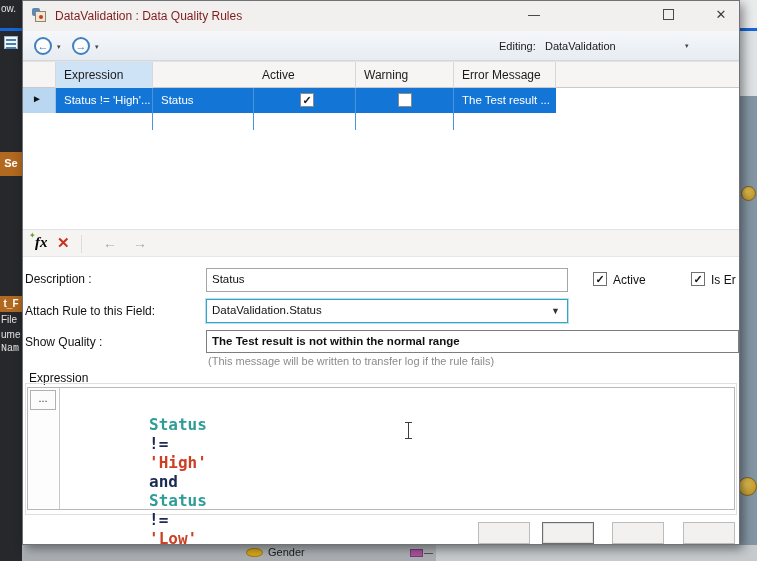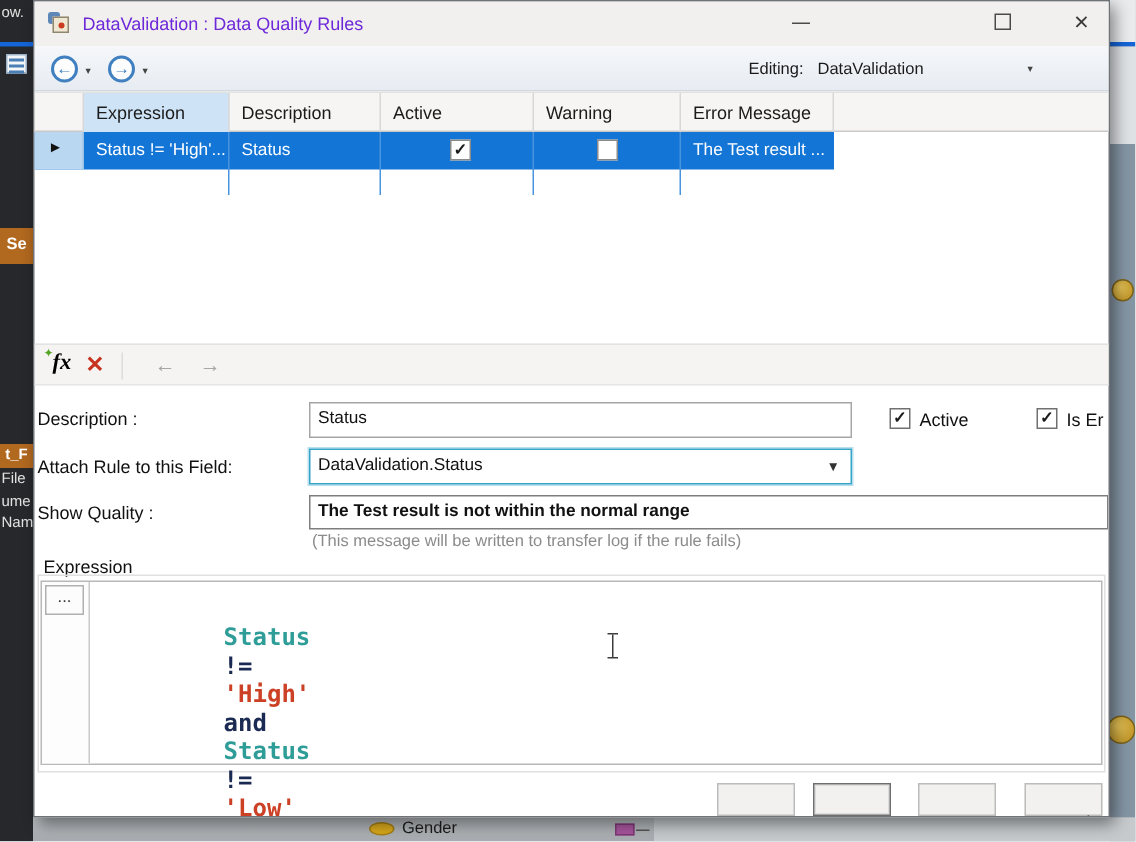--- a/index.html
+++ b/index.html
@@ -28,21 +28,21 @@
   .magenta i { position:absolute; left:13px; top:3px; width:9px; height:1px; background:#555; display:block; }
 
   
   #dialog { left:22px; top:0; width:718px; height:545px; background:#fff; border:1px solid #6f7377;
             box-shadow:3px 4px 10px rgba(0,0,0,.45); overflow:hidden; }
   .titlebar { left:0; top:0; width:718px; height:30px; background:#f1f0ee; }
   .app-icon { left:9px; top:7px; width:15px; height:15px; }
   .app-icon .corner { position:absolute; left:0; top:0; width:8px; height:8px; background:#5d87b8; border-radius:2px; }
   .app-icon .sheet { position:absolute; left:3px; top:3px; width:11px; height:11px; background:#efe7d2; border:1px solid #8f8670; }
   .app-icon .dot { position:absolute; left:7px; top:7px; width:4px; height:4px; background:#cc3a1f; border-radius:50%; }
-  .title-text { left:32px; top:8px; font-size:12px; color:#6d28d9; white-space:nowrap; }
+  .title-text { left:32px; top:8px; font-size:12px; color:#7f1d1d; white-space:nowrap; }
   .winbtn { top:3px; width:30px; height:22px; text-align:center; color:#333; }
   .min-glyph { position:absolute; left:9px; top:11px; width:12px; height:1px; background:#4a4a4a; }
   .max-glyph { position:absolute; left:9px; top:5px; width:11px; height:11px; border:1px solid #4a4a4a; }
   .close-glyph { font-size:13px; line-height:22px; color:#3c3c3c; }
 
   .navbar { left:0; top:30px; width:718px; height:30px; background:linear-gradient(#f5f7fa,#e7ecf2); border-bottom:1px solid #d3d8de; }
   .circ { position:absolute; top:6px; width:18px; height:18px; border:2px solid #4080c0; border-radius:50%;
           color:#4080c0; font-size:11px; line-height:14px; text-align:center; background:#fdfdfd; font-weight:bold; }
   .tiny-caret { position:absolute; top:12px; font-size:7px; color:#444; }
   .editing-lbl { position:absolute; top:9px; font-size:11px; color:#1a1a1a; }
@@ -104,21 +104,21 @@
     <span class="blue-line-l"></span>
     <span class="doc-icon">
         <i></i>
         <i></i>
         <i></i>
       </span>
     <span class="badge" style="top:152px; height:24px; font-size:11px; padding-top:5px;">Se</span>
     <span class="badge" style="top:296px; height:16px; font-size:10px; padding-top:2px;">t_F</span>
     <span class="txt" style="top:314px;">File</span>
     <span class="txt" style="top:329px;">ume</span>
-    <span class="txt" style="top:343px;">Nam</span>
+    <span class="txt" style="top:343px;font-family:Liberation Mono, monospace;">Nam</span>
   </div>
 
   <div class="abs bg-right">
     <span class="top1"></span>
     <span class="blue"></span>
     <span class="top2"></span>
     <span class="gold" style="left:1px; top:186px; width:15px; height:15px;"></span>
     <span class="gold" style="left:-2px; top:477px; width:19px; height:19px;"></span>
   </div>
 
@@ -155,21 +155,20 @@
       <span class="circ" style="left:49px;">→</span>
       <span class="tiny-caret" style="left:72px;">▾</span>
       <span class="editing-lbl" style="left:476px;">Editing:</span>
       <span class="editing-lbl" style="left:522px;">DataValidation</span>
       <span class="tiny-caret" style="left:662px; top:11px;">▾</span>
     </div>
 
     <div class="abs grid-header">
       <span class="hcell" style="left:0; width:33px; padding-left:0;"></span>
       <span class="hcell" style="left:33px; width:97px; background:#cfe3f6;">Expression</span>
-      <span class="hcell" style="left:130px; width:101px;">Description</span>
       <span class="hcell" style="left:231px; width:102px;">Active</span>
       <span class="hcell" style="left:431px; width:102px;">Error Message</span>
       <span class="hcell" style="left:333px; width:98px;">Warning</span>
     </div>
 
     <div class="abs grid-row">
       <span class="rowhdr">
         <span class="row-marker">►</span>
       </span>
       <span class="rcell" style="left:33px; width:97px;">Status != 'High'...</span>

